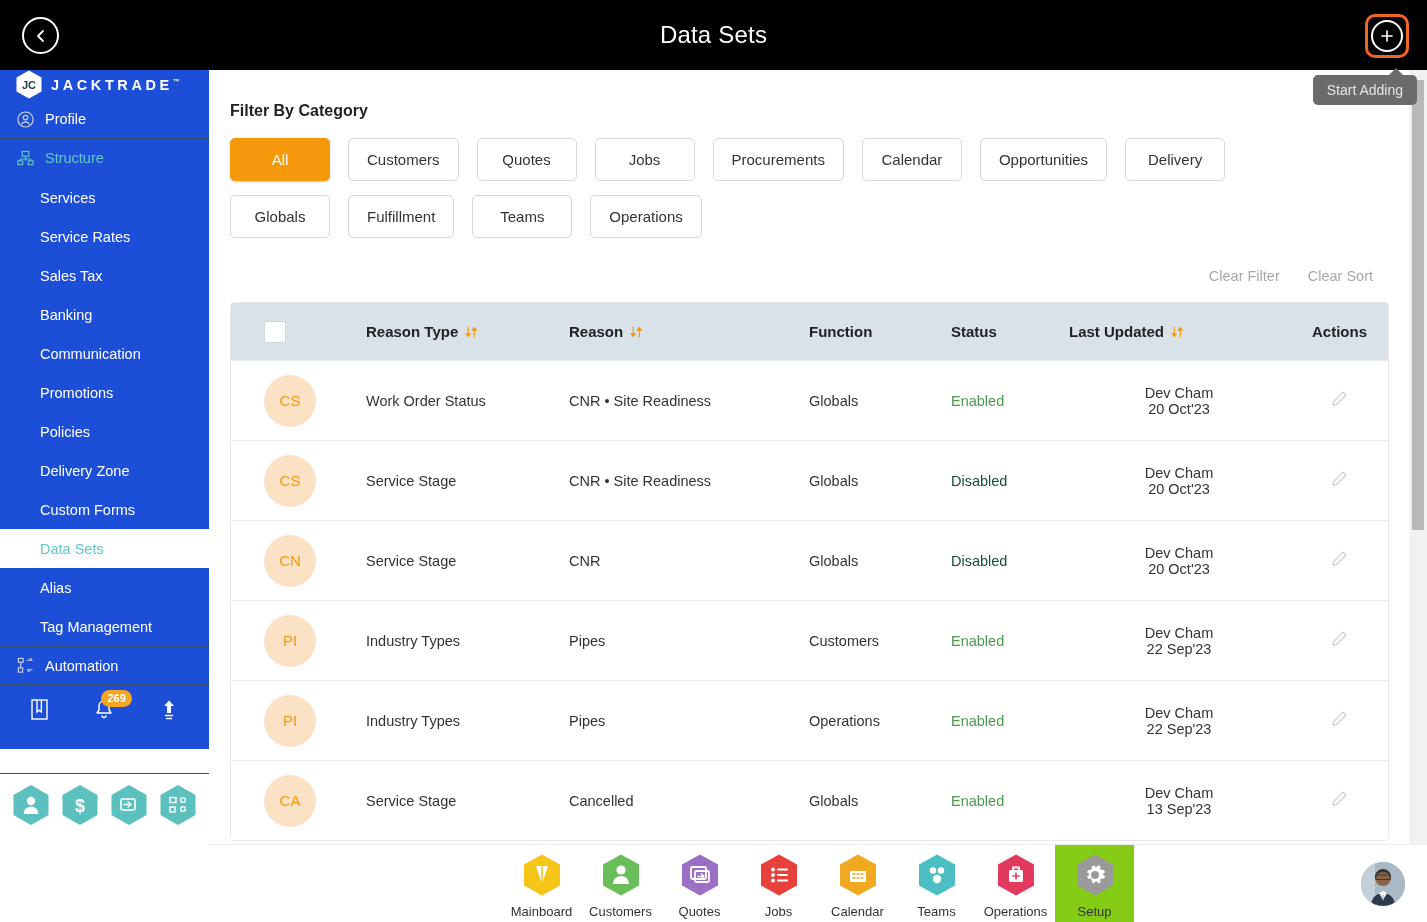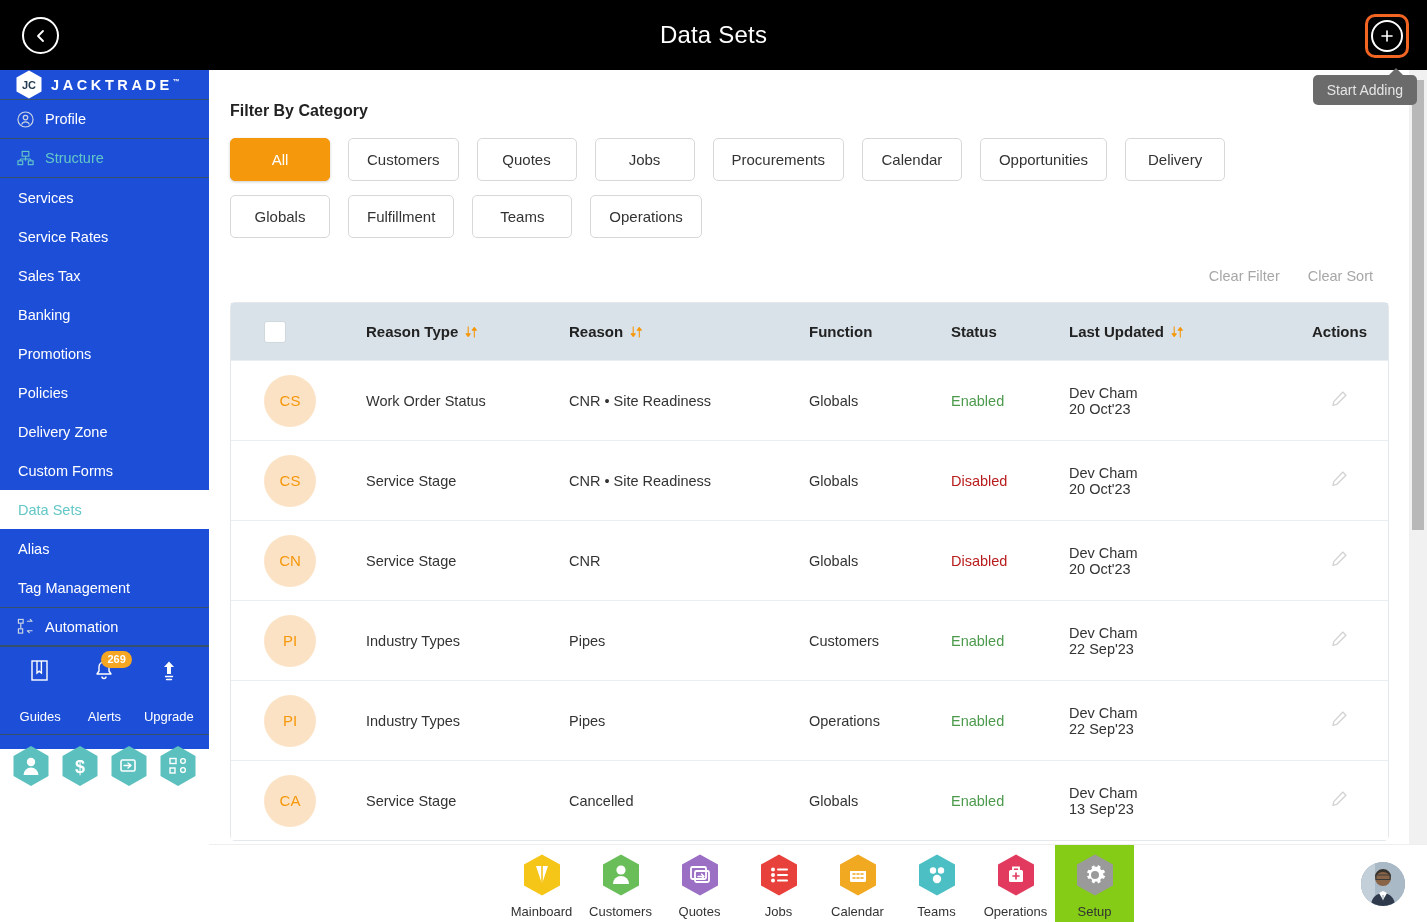--- a/index.html
+++ b/index.html
@@ -80,21 +80,21 @@
 
   .nav { flex: 0 0 auto; }
   .nav-row {
     display: flex; align-items: center; gap: 11px;
     height: 39px; padding-left: 16px;
     color: #ffffff; font-size: 14.5px;
     cursor: pointer;
   }
   .nav-row.top-level { border-bottom: 1px solid #35506b; }
   .nav-row.has-border-top { border-top: 1px solid #35506b; }
-  .nav-row.sub { padding-left: 18px; height: 39px; text-align: center; }
+  .nav-row.sub { padding-left: 40px; height: 39px; text-align: center; }
   .nav-row.accent { color: #63C7C7; }
   .nav-row.active {
     background: #ffffff; color: #63C7C7;
   }
   .nav-icon { width: 18px; height: 18px; display: flex; align-items: center; justify-content: center; flex: 0 0 18px;}
 
   .sidebar-spacer { flex: 1 1 auto; }
 
   .util-row {
     display: flex; align-items: flex-start; justify-content: space-around;
@@ -171,38 +171,38 @@
   }
   .tr {
     display: flex; align-items: center; min-height: 80px;
     border-top: 1px solid #e8eef1; background: #ffffff;
   }
   .c-check { width: 135px; padding-left: 33px; flex: 0 0 135px; }
   .c-type  { width: 203px; flex: 0 0 203px; }
   .c-reason{ width: 240px; flex: 0 0 240px; }
   .c-func  { width: 142px; flex: 0 0 142px; }
   .c-status{ width: 118px; flex: 0 0 118px; }
-  .c-upd   { width: 220px; flex: 0 0 220px; }
+  .c-upd   { width: 220px; flex: 0 0 220px; text-align: center; }
   .c-act   { width: 101px; flex: 0 0 101px; text-align: center; }
 
   .hdr-cell { display: flex; align-items: center; gap: 7px; }
   .sort-ico { display: inline-flex; }
   .chk {
     width: 22px; height: 22px; background: #ffffff;
     border: 1px solid #cfd8dd; border-radius: 3px; cursor: pointer;
   }
   .avatar-circ {
     width: 52px; height: 52px; border-radius: 50%;
     background: #FCE2C4; color: #F5980B;
     display: flex; align-items: center; justify-content: center;
     font-size: 15px;
   }
   .cell { font-size: 14.5px; color: #333333; }
   .cell.enabled { color: #4C9A4C; }
-  .cell.disabled { color: #b91c1c; }
+  .cell.disabled { color: #14532d; }
   .upd-line2 { }
   .pencil { cursor: pointer; display: inline-flex; }
 
   
   .vscroll {
     position: absolute; right: 0; top: 0; width: 18px; height: 774px;
     background: #f1f1f1;
   }
   .vthumb {
     position: absolute; left: 3px; top: 10px; width: 12px; height: 450px;
@@ -299,20 +299,23 @@
         <span>Services</span>
       </div>
       <div class="nav-row sub">
         <span>Service Rates</span>
       </div>
       <div class="nav-row sub">
         <span>Sales Tax</span>
       </div>
       <div class="nav-row sub">
         <span>Banking</span>
+      </div>
+      <div class="nav-row sub">
+        <span>Communication</span>
       </div>
       <div class="nav-row sub">
         <span>Promotions</span>
       </div>
       <div class="nav-row sub">
         <span>Policies</span>
       </div>
       <div class="nav-row sub">
         <span>Delivery Zone</span>
       </div>

